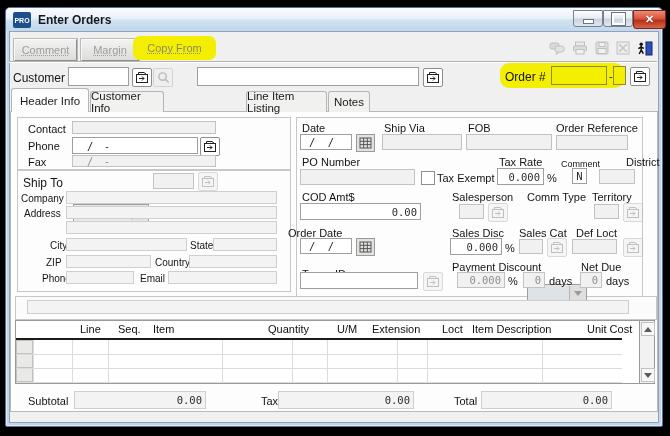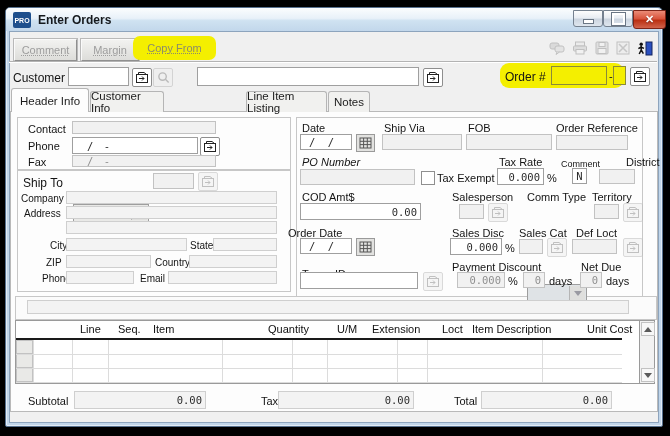--- a/index.html
+++ b/index.html
@@ -271,21 +271,21 @@
         <use href="#i-cal"></use>
       </svg>
   </div>
   <div class="abs lbl z" style="left:384px;top:122px;">Ship Via</div>
   <div class="abs fld dis z" style="left:382px;top:134px;width:80px;height:16px;"></div>
   <div class="abs lbl z" style="left:468px;top:122px;">FOB</div>
   <div class="abs fld dis z" style="left:466px;top:134px;width:86px;height:16px;"></div>
   <div class="abs lbl z" style="left:556px;top:122px;">Order Reference</div>
   <div class="abs fld dis z" style="left:556px;top:135px;width:72px;height:15px;"></div>
 
-  <div class="abs lbl z" style="left:302px;top:156px;font-style:italic;">PO Number</div>
+  <div class="abs lbl z" style="left:302px;top:156px;">PO Number</div>
   <div class="abs fld dis z" style="left:300px;top:169px;width:115px;height:16px;"></div>
   <div class="abs chk z" style="left:421px;top:171px;"></div>
   <div class="abs lbl z" style="left:437px;top:172px;">Tax Exempt</div>
   <div class="abs lbl z" style="left:499px;top:156px;">Tax Rate</div>
   <div class="abs fld num z" style="left:497px;top:168px;width:47px;height:17px;">0.000</div>
   <div class="abs lbl z" style="left:547px;top:172px;">%</div>
   <div class="abs lbl sm z" style="left:561px;top:159px;">Comment</div>
   <div class="abs fld z" style="left:572px;top:168px;width:15px;height:16px;justify-content:center;">N</div>
   <div class="abs lbl z" style="left:626px;top:156px;">District</div>
   <div class="abs fld dis z" style="left:599px;top:169px;width:36px;height:15px;"></div>

